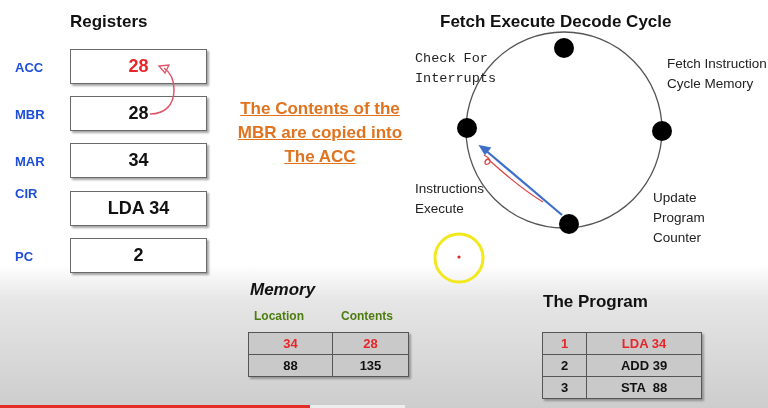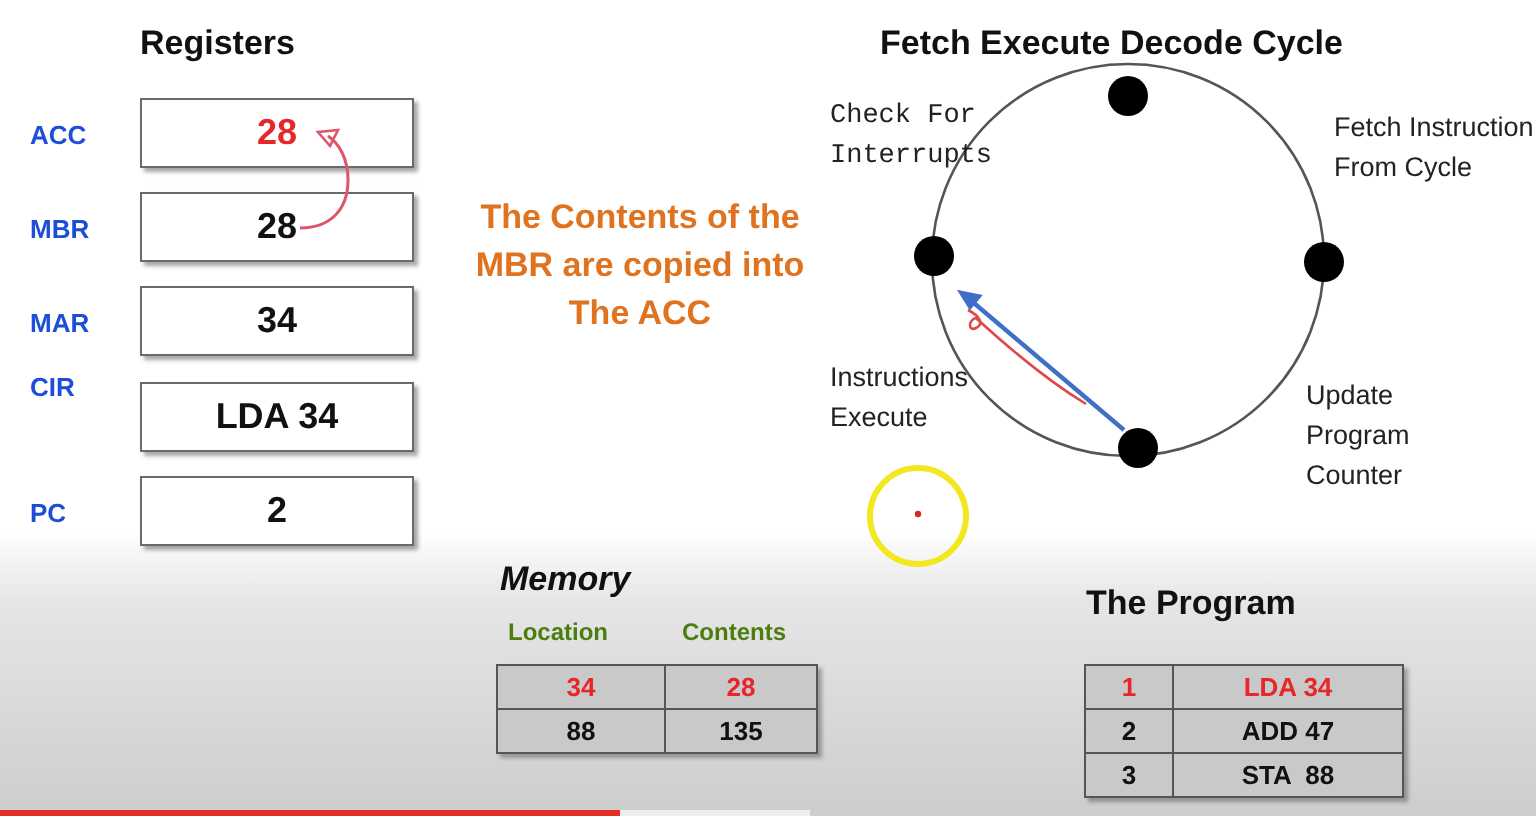--- a/index.html
+++ b/index.html
@@ -14,21 +14,21 @@
   .reg-label { font-weight:bold; font-size:13px; color:#1d4ed8; width:50px; text-align:left; }
   .reg-box {
     position:absolute; left:70px; width:137px; height:35px;
     background:#fff; border:1.5px solid #6a6a6a;
     box-shadow: 2px 2px 2px rgba(0,0,0,0.35);
     display:flex; align-items:center; justify-content:center;
     font-weight:bold; font-size:18px; box-sizing:border-box;
   }
   .red { color:#e8262a; }
   .orange-note {
-    color:#e0731f; font-weight:bold; font-size:17px; line-height:24px; text-align:center;
+    color:#e0731f; font-weight:bold; font-size:17px; line-height:24px; text-align:center;text-decoration:underline;
   }
   .cycle-label { font-size:13.5px; color:#222; line-height:20px; }
   table.grid { border-collapse:collapse; position:absolute; box-shadow:2px 2px 2px rgba(0,0,0,0.3); }
   table.grid td {
     border:1.5px solid #555; background:#c9c9c9; text-align:center;
     font-weight:bold; font-size:13px; height:21px; padding:0;
   }
   .col-head { font-weight:bold; font-size:12px; color:#4d7c0f; }
   .progress-bar { position:absolute; left:0; bottom:0; height:3px; width:310px; background:#e52d27; }
   .progress-rest { position:absolute; left:310px; bottom:0; height:3px; width:95px; background:#eeeeee; }
@@ -88,21 +88,21 @@
 
   <path d="M44 125 C 50 128, 52 132, 48 134 C 44 136, 44 130, 48 129 C 60 140, 80 158, 103 172" fill="none" stroke="#e04848" stroke-width="1.3"></path>
 </svg>
 
 <div class="abs cycle-label" style="left:415px; top:49px;font-family:Liberation Mono, monospace;">
   <div>Check For</div>
   <div>Interrupts</div>
 </div>
 <div class="abs cycle-label" style="left:643px; top:54px;margin-left:24px;">
   <div>Fetch Instruction</div>
-  <div>From Cycle</div>
+  <div>Cycle Memory</div>
 </div>
 <div class="abs cycle-label" style="left:415px; top:179px;">
   <div>Instructions</div>
   <div>Execute</div>
 </div>
 <div class="abs cycle-label" style="left:653px; top:188px;">
   <div>Update</div>
   <div>Program</div>
   <div>Counter</div>
 </div>
@@ -130,21 +130,21 @@
 
 <div class="abs title" style="left:543px; top:292px; width:160px;">The Program</div>
 <table class="grid" style="left:542px; top:332px;">
   <tbody>
       <tr>
     <td class="red" style="width:43px;">1</td>
     <td class="red" style="width:114px;">LDA 34</td>
   </tr>
   <tr>
     <td>2</td>
-    <td>ADD 47</td>
+    <td>ADD 39</td>
   </tr>
   <tr>
     <td>3</td>
     <td style="white-space:pre;">STA  88</td>
   </tr>
 </tbody>
   </table>
 
 <div class="progress-bar"></div>
 <div class="progress-rest"></div>

